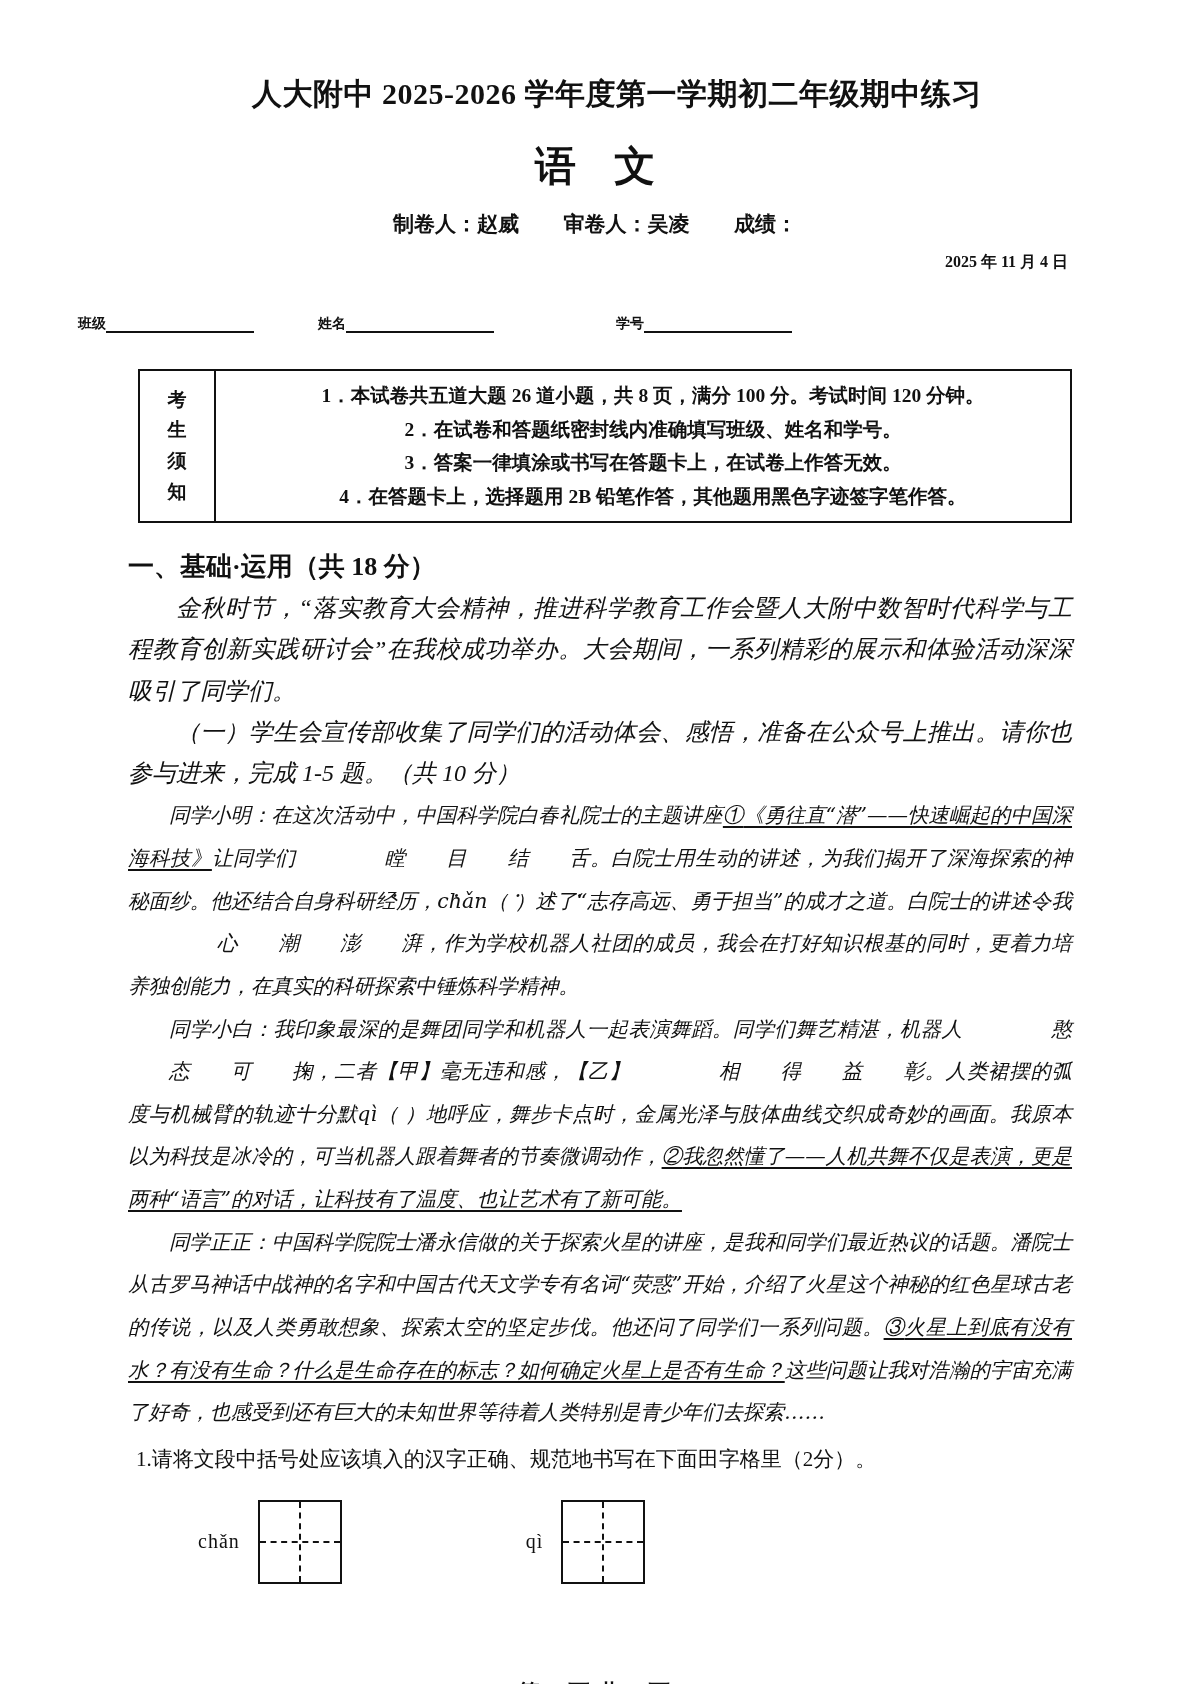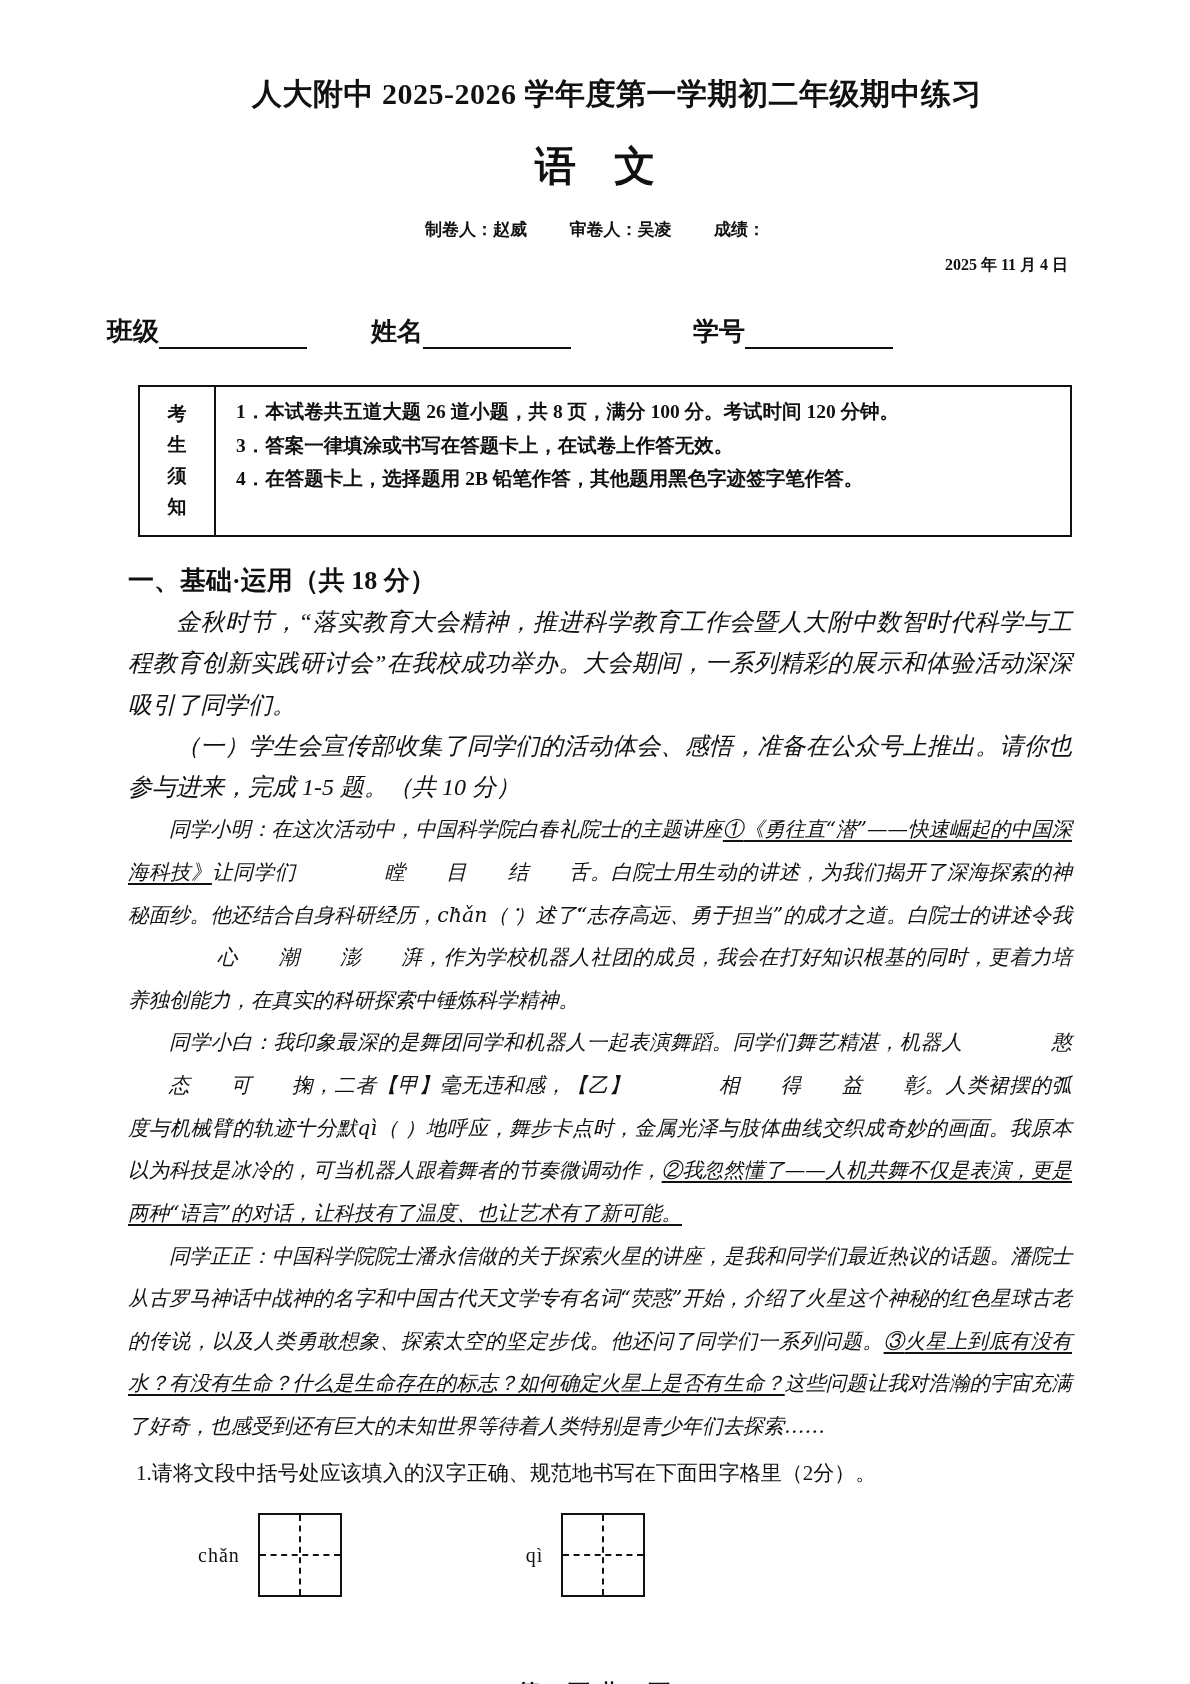--- a/index.html
+++ b/index.html
@@ -36,41 +36,41 @@
   .subject-title {
     text-align: center;
     font-size: 41px;
     font-weight: bold;
     margin: 24px 0 0 0;
     letter-spacing: 14px;
     text-indent: 14px;
   }
   .credits-row {
     text-align: center;
-    font-size: 17px;
-    font-weight: bold;
-    margin: 24px 0 0 0;
+    font-size: 21px;
+    font-weight: bold;
+    margin: 16px 0 0 0;
   }
   .credits-row .gap {
     display: inline-block;
     width: 34px;
   }
   .date-row {
     text-align: right;
     font-size: 16px;
     font-weight: bold;
     margin: 14px 122px 0 0;
     padding-left: 32px;
   }
 
   
   .student-row {
     margin: 38px 0 0 0;
-    padding: 0 120px 0 107px;
-    font-size: 26px;
+    padding: 0 120px 0 78px;
+    font-size: 14px;
     font-weight: bold;
     display: flex;
     align-items: flex-start;
   }
   .field {
     display: flex;
     align-items: flex-end;
     white-space: nowrap;
   }
   .field .blank {
@@ -101,20 +101,21 @@
     font-size: 19px;
     font-weight: bold;
     padding: 6px 0;
     box-sizing: border-box;
   }
   .notice-label span { line-height: 1.62; }
   .notice-items {
     flex: 1;
     padding: 8px 0 8px 20px;
     box-sizing: border-box;
+    text-align: center;
   }
   .notice-items li {
     list-style: none;
     font-size: 19.5px;
     font-weight: bold;
     line-height: 1.72;
     white-space: nowrap;
   }
   .notice-items ol { margin: 0; padding: 0; }
 
@@ -266,20 +267,21 @@
   <div class="notice">
     <div class="notice-label">
       <span>考</span>
       <span>生</span>
       <span>须</span>
       <span>知</span>
     </div>
     <div class="notice-items">
       <ol>
         <li>1．本试卷共五道大题 26 道小题，共 8 页，满分 100 分。考试时间 120 分钟。</li>
+        <li>2．在试卷和答题纸密封线内准确填写班级、姓名和学号。</li>
         <li>3．答案一律填涂或书写在答题卡上，在试卷上作答无效。</li>
         <li>4．在答题卡上，选择题用 2B 铅笔作答，其他题用黑色字迹签字笔作答。</li>
       </ol>
     </div>
   </div>
 
   <div class="content">
 
     <div class="sec-head">一、基础·运用（共 18 分）</div>
 

